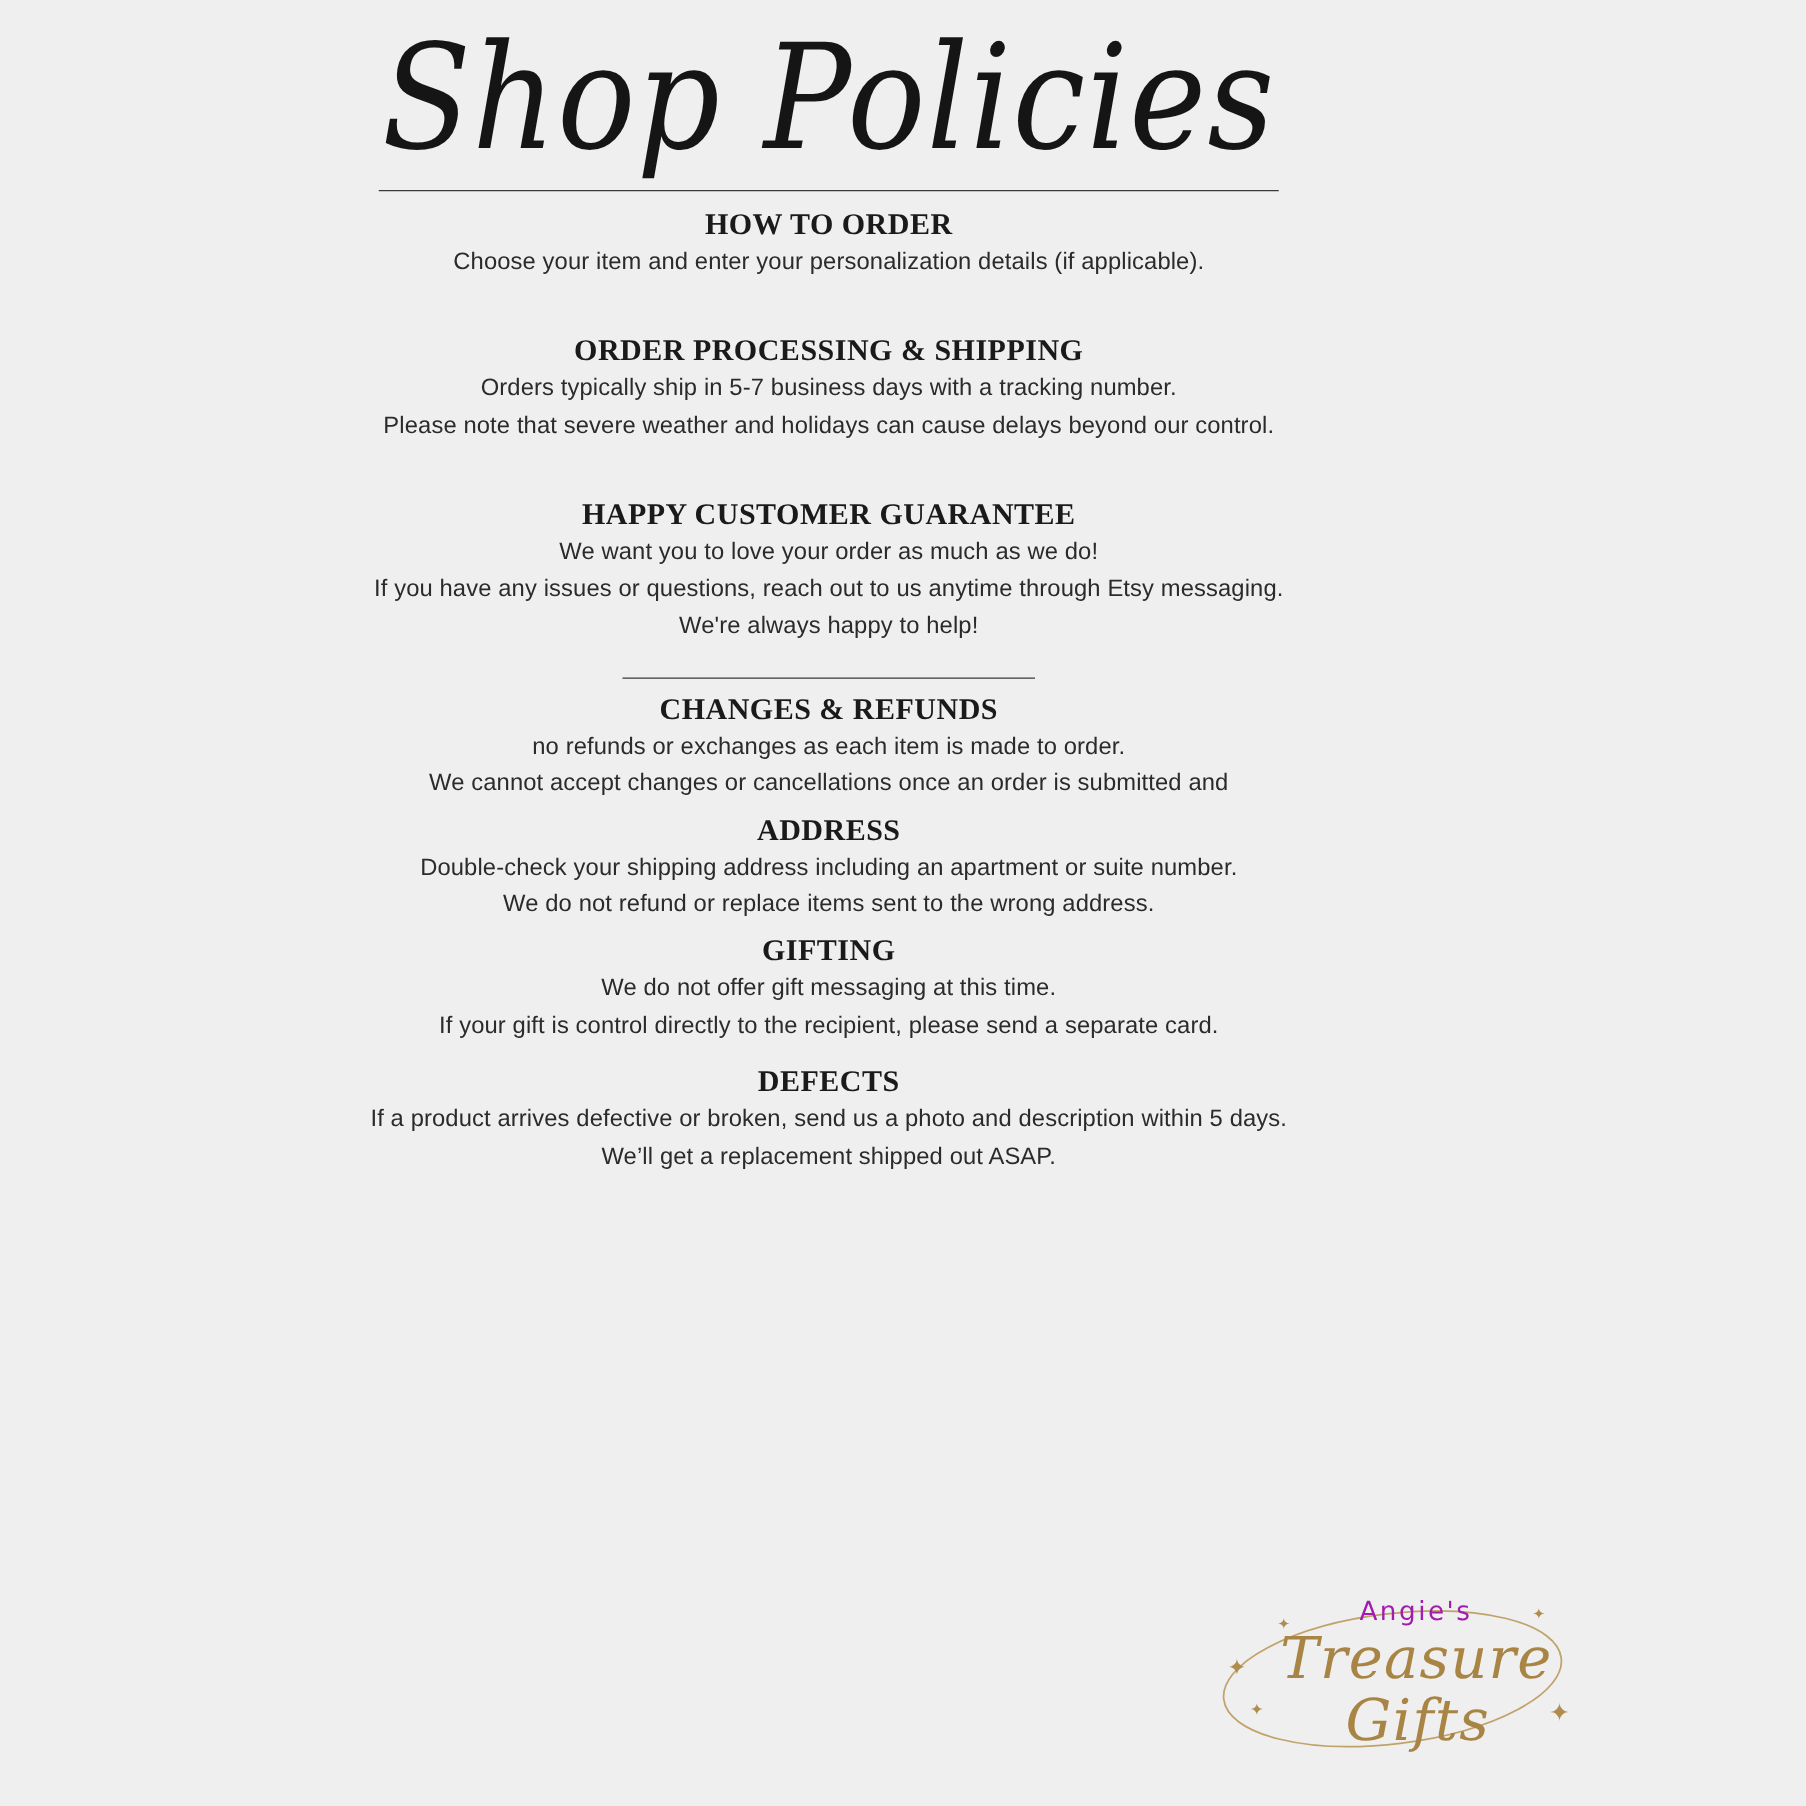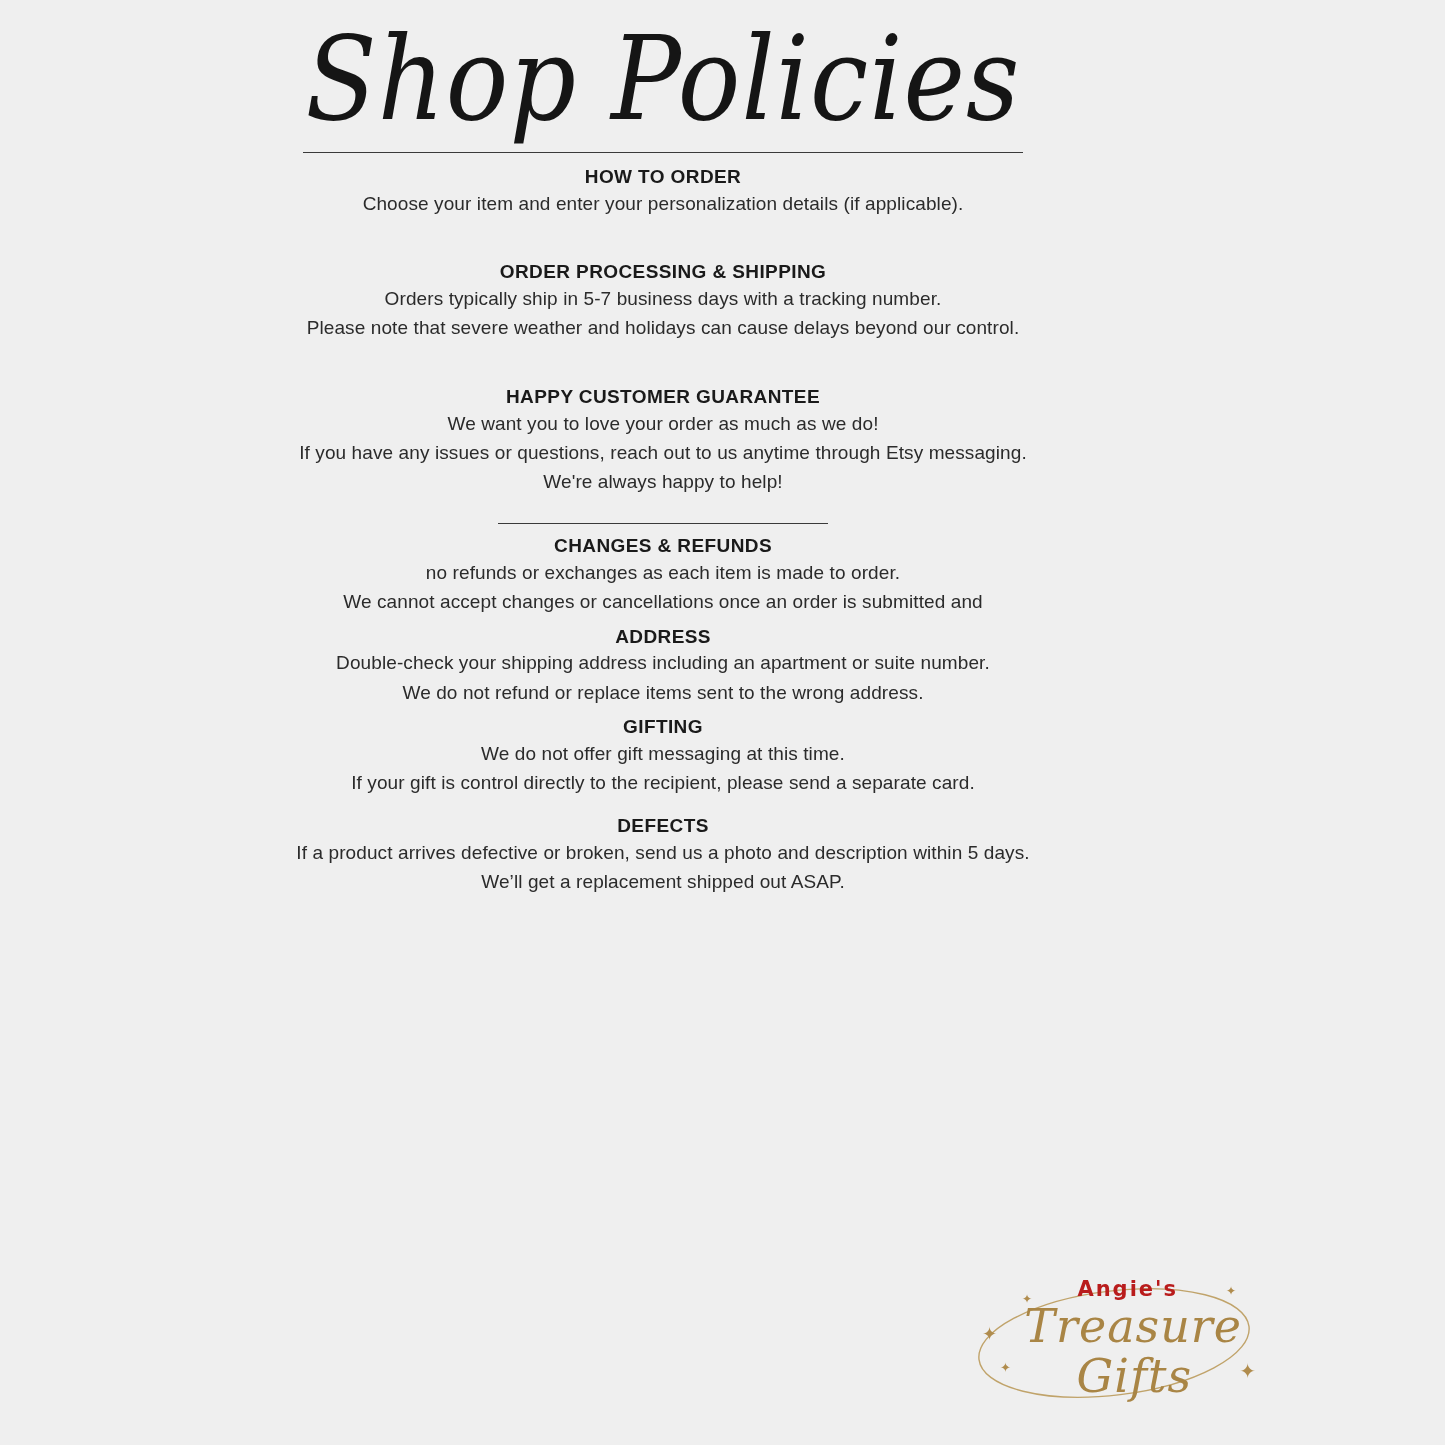--- a/index.html
+++ b/index.html
@@ -40,23 +40,23 @@
     width: 720px;
     height: 1px;
     background: #3a3a3a;
     margin: 30px auto 0 auto;
   }
   .section {
     margin-top: 0;
     text-align: center;
   }
   .section-heading {
-    font-family: Liberation Sans, sans-serif;
+    font-family: Liberation Serif, serif;
     font-weight: bold;
-    font-size: 19px;
+    font-size: 24px;
     letter-spacing: 0.4px;
     color: #1a1a1a;
     text-align: center;
     margin: 0;
     line-height: 1.25;
   }
   .section-line {
     font-family: "Liberation Sans", sans-serif;
     font-weight: 400;
     font-size: 19px;
@@ -85,22 +85,21 @@
     height: 150px;
   }
   .logo svg { display: block; }
   .logo-name {
     position: absolute;
     right: 86px;
     top: 12px;
     font-family: "DejaVu Sans", sans-serif;
     font-size: 21px;
     letter-spacing: 2px;
-    color: #b91c1c;
-    font-weight: bold;
+    color: #a21caf;
   }
   .logo-script1 {
     position: absolute;
     right: 22px;
     top: 34px;
     font-family: "DejaVu Serif", serif;
     font-style: italic;
     font-size: 46px;
     color: #a98545;
     letter-spacing: 1px;

